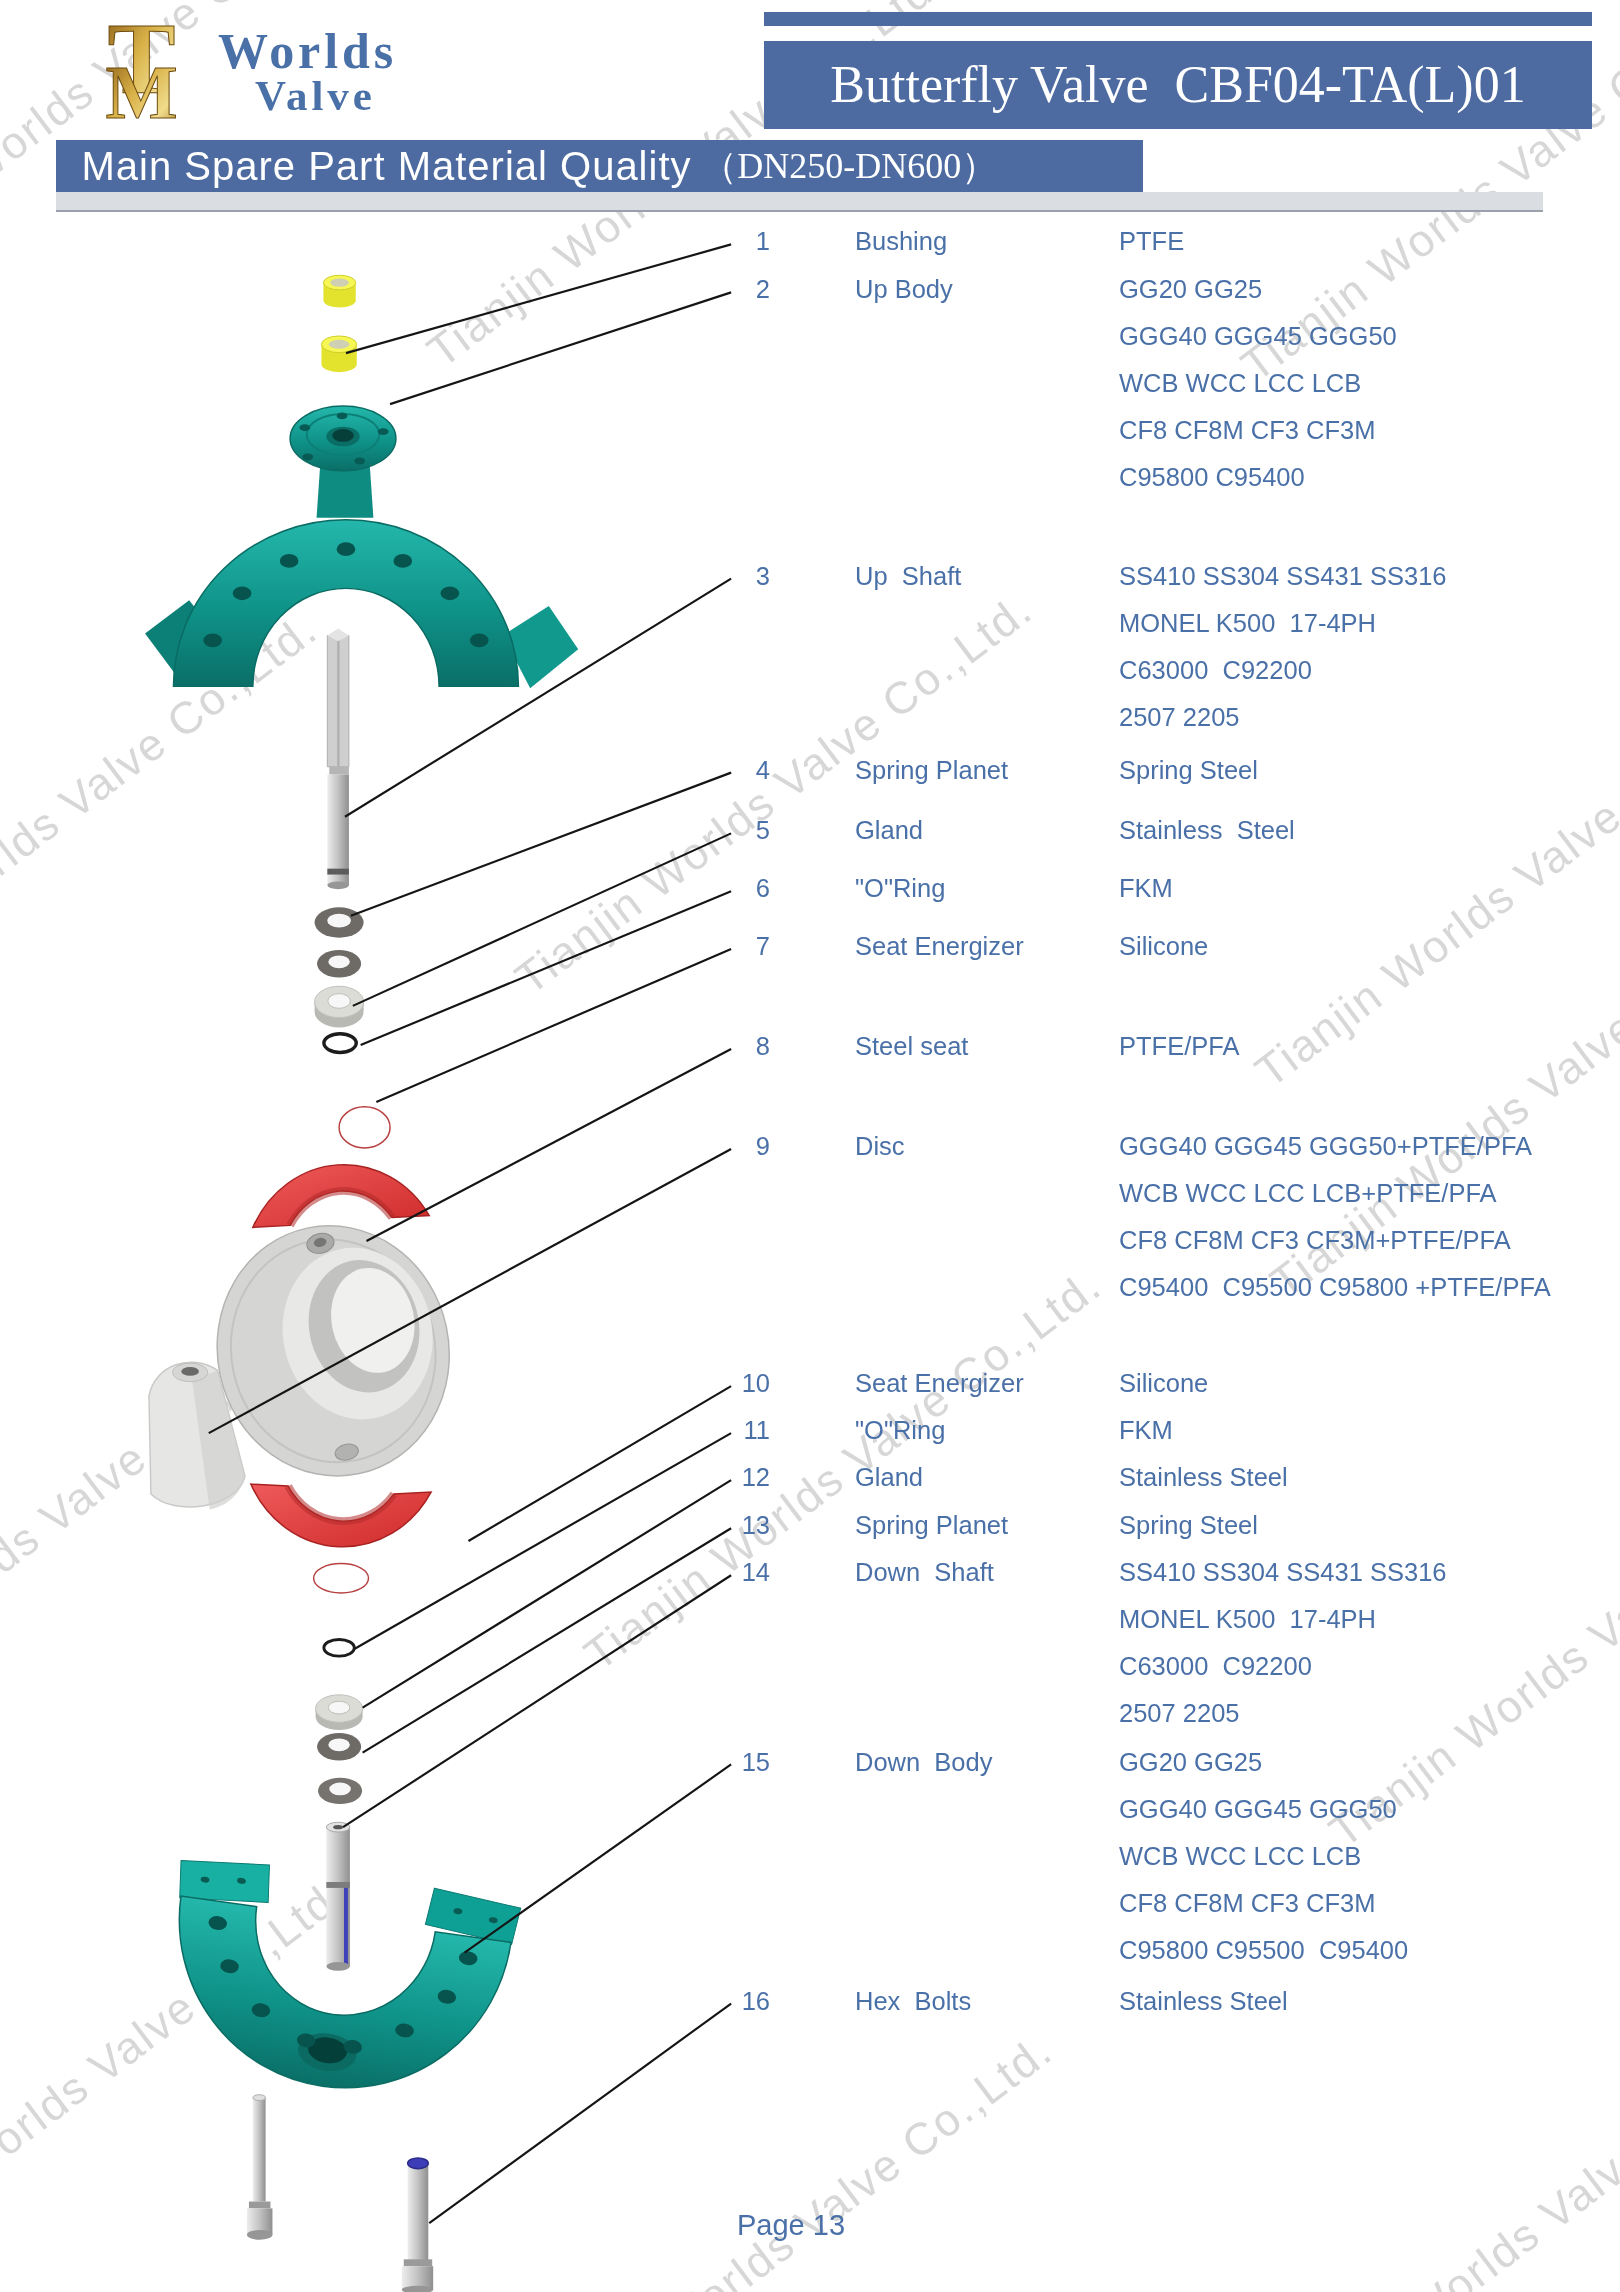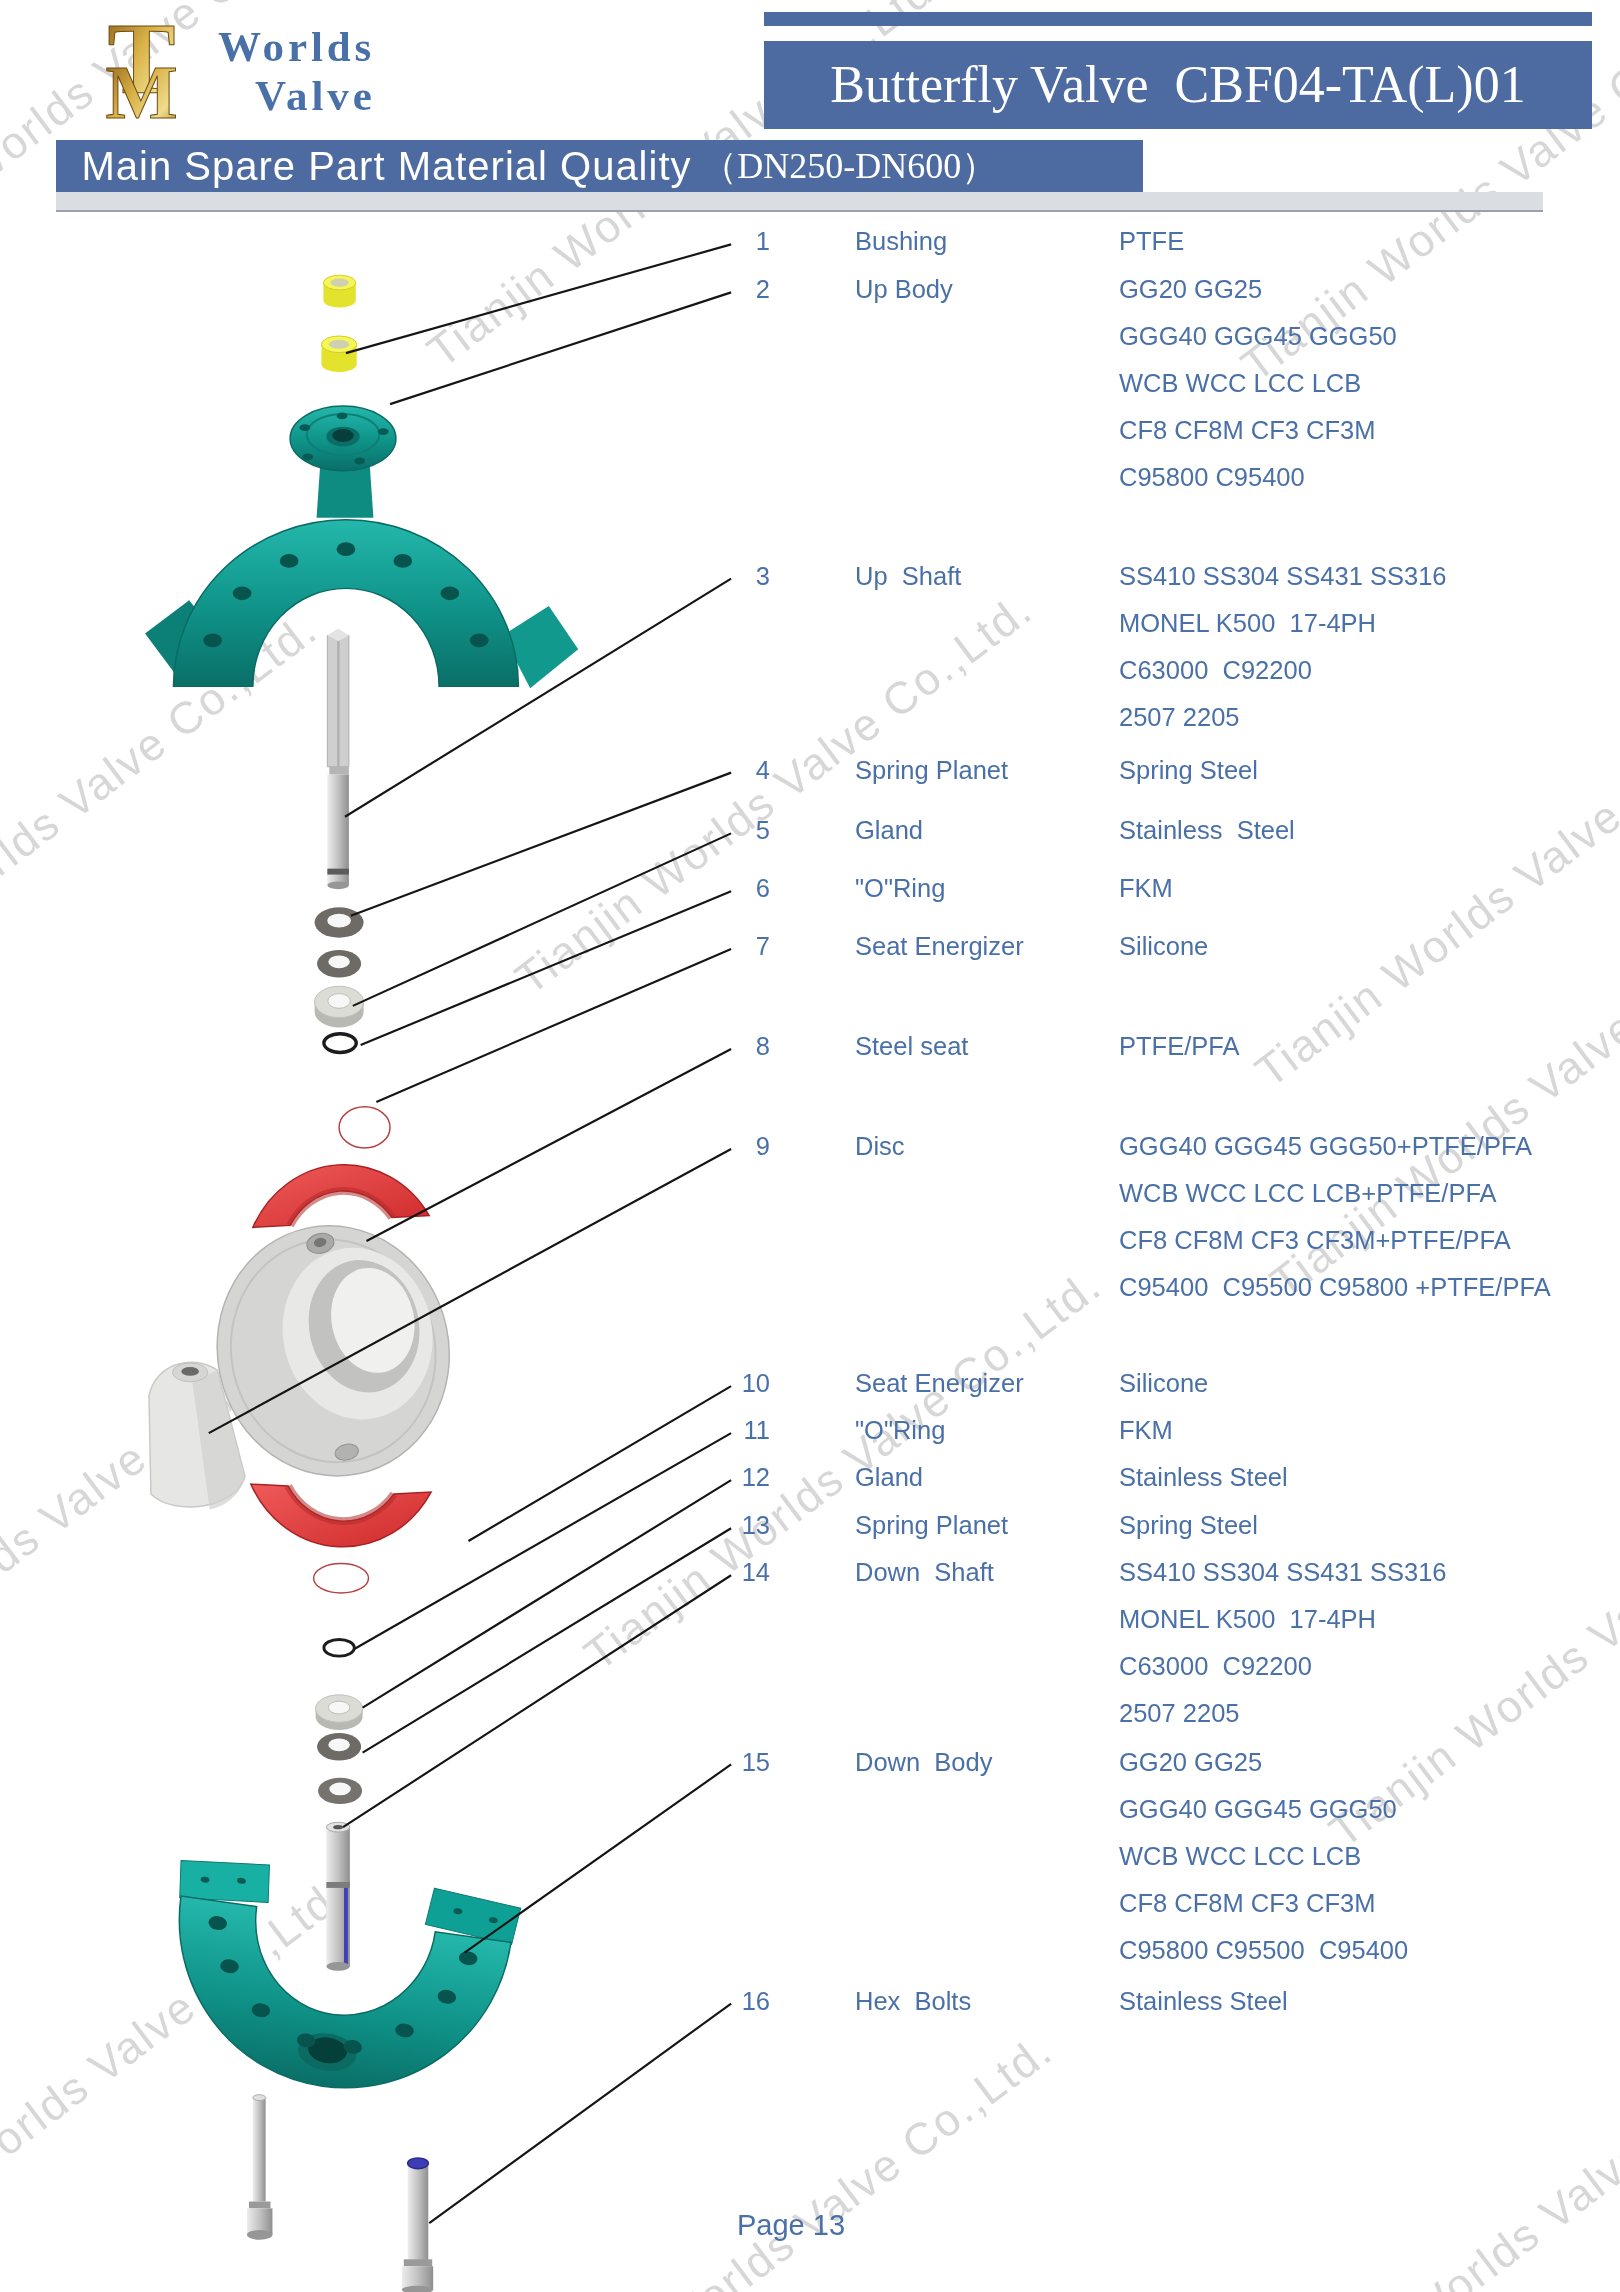--- a/index.html
+++ b/index.html
@@ -9,21 +9,21 @@
   #wm-layer{z-index:0;}
   #diagram-svg{position:absolute;left:0;top:0;z-index:1;}
   #ui-layer{z-index:2;}
   .wm{position:absolute;white-space:nowrap;font-size:45px;letter-spacing:2px;
       color:rgba(138,138,138,0.34);transform:translate(-50%,-50%) rotate(-37deg);}
   
   .logo-svg{position:absolute;left:63px;top:15.7px;}
   .logo-word{position:absolute;font-family:"Liberation Serif",serif;font-weight:bold;
              color:var(--text-blue);letter-spacing:3.9px;
              text-shadow:2px 2px 0 #ffffff,-1px -1px 0 #ffffff,1px -1px 0 #fff,-1px 1px 0 #fff;}
-  #logo-line1{left:218px;top:21.6px;font-size:43px;}
+  #logo-line1{left:218px;top:21.6px;font-size:50px;}
   #logo-line2{left:255px;top:71px;font-size:43px;}
   .top-bar{position:absolute;left:764px;top:11.8px;width:828px;height:14.7px;background:var(--banner-blue);}
   .title-banner{position:absolute;left:764px;top:41px;width:828px;height:88px;background:var(--banner-blue);}
   .title-banner div{width:100%;text-align:center;line-height:88px;color:#fff;
       font-family:"Liberation Serif",serif;font-size:52px;white-space:pre;}
   .banner2{position:absolute;left:56px;top:140px;width:1087px;height:52px;background:var(--banner-blue);
       display:flex;align-items:center;padding-left:25.5px;box-sizing:border-box;}
   .banner2 .b-main{color:#fff;font-size:40px;letter-spacing:1px;}
   .banner2 .b-size{color:#fff;font-family:"Liberation Serif",serif;font-size:36px;margin-left:9.8px;}
   .gray-strip{position:absolute;left:56px;top:192px;width:1487px;height:17.6px;background:#dadde2;

